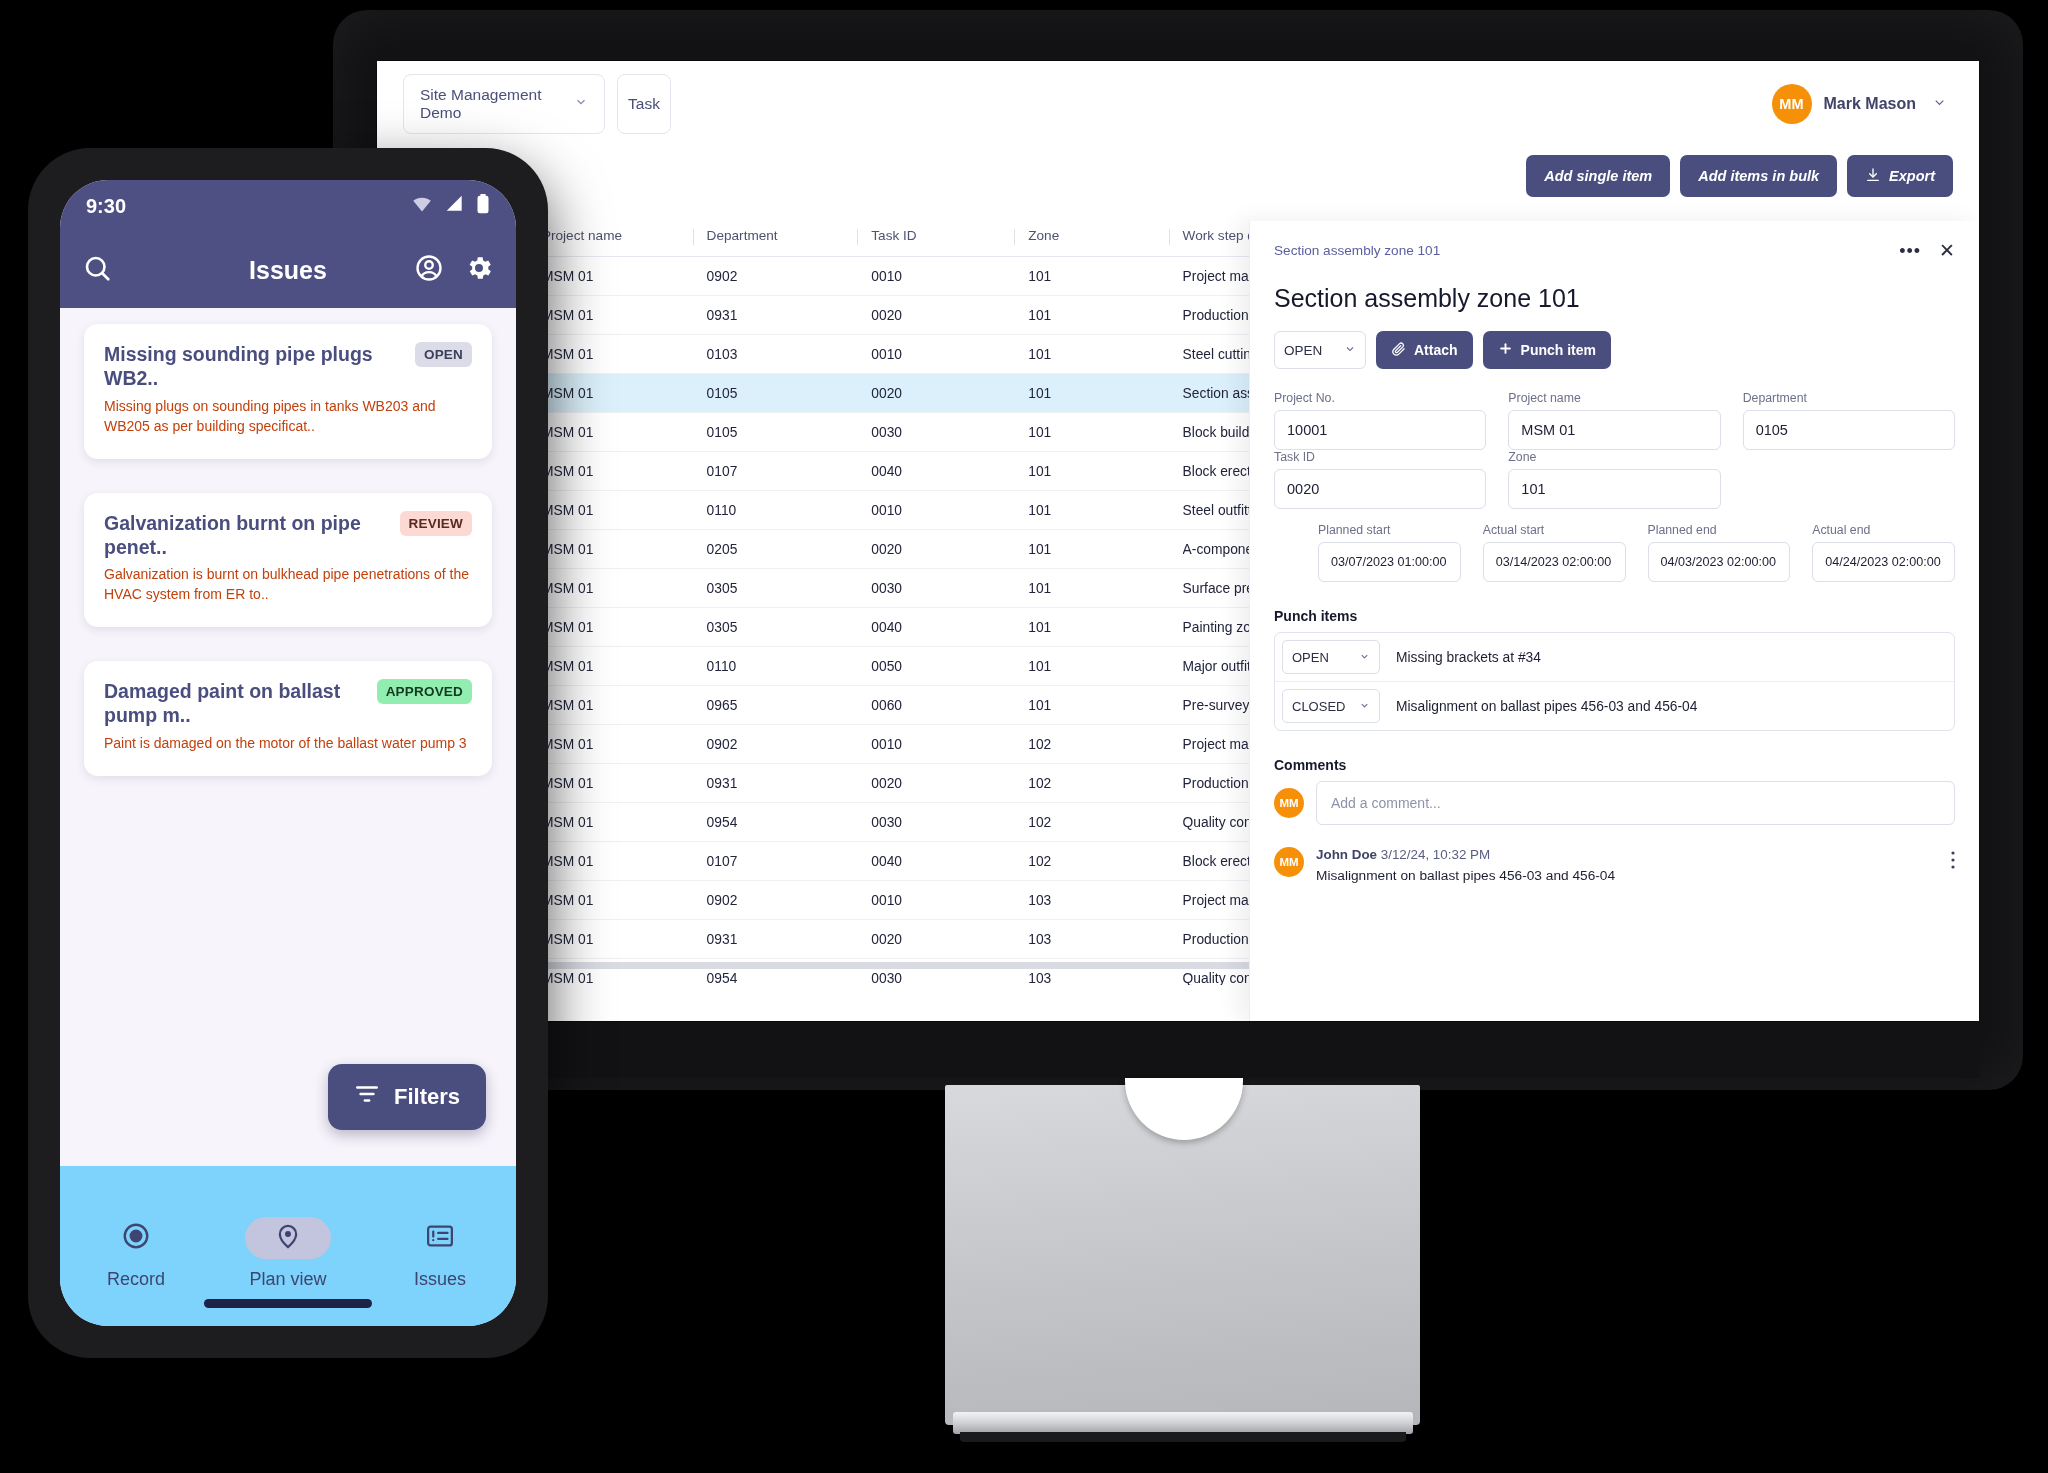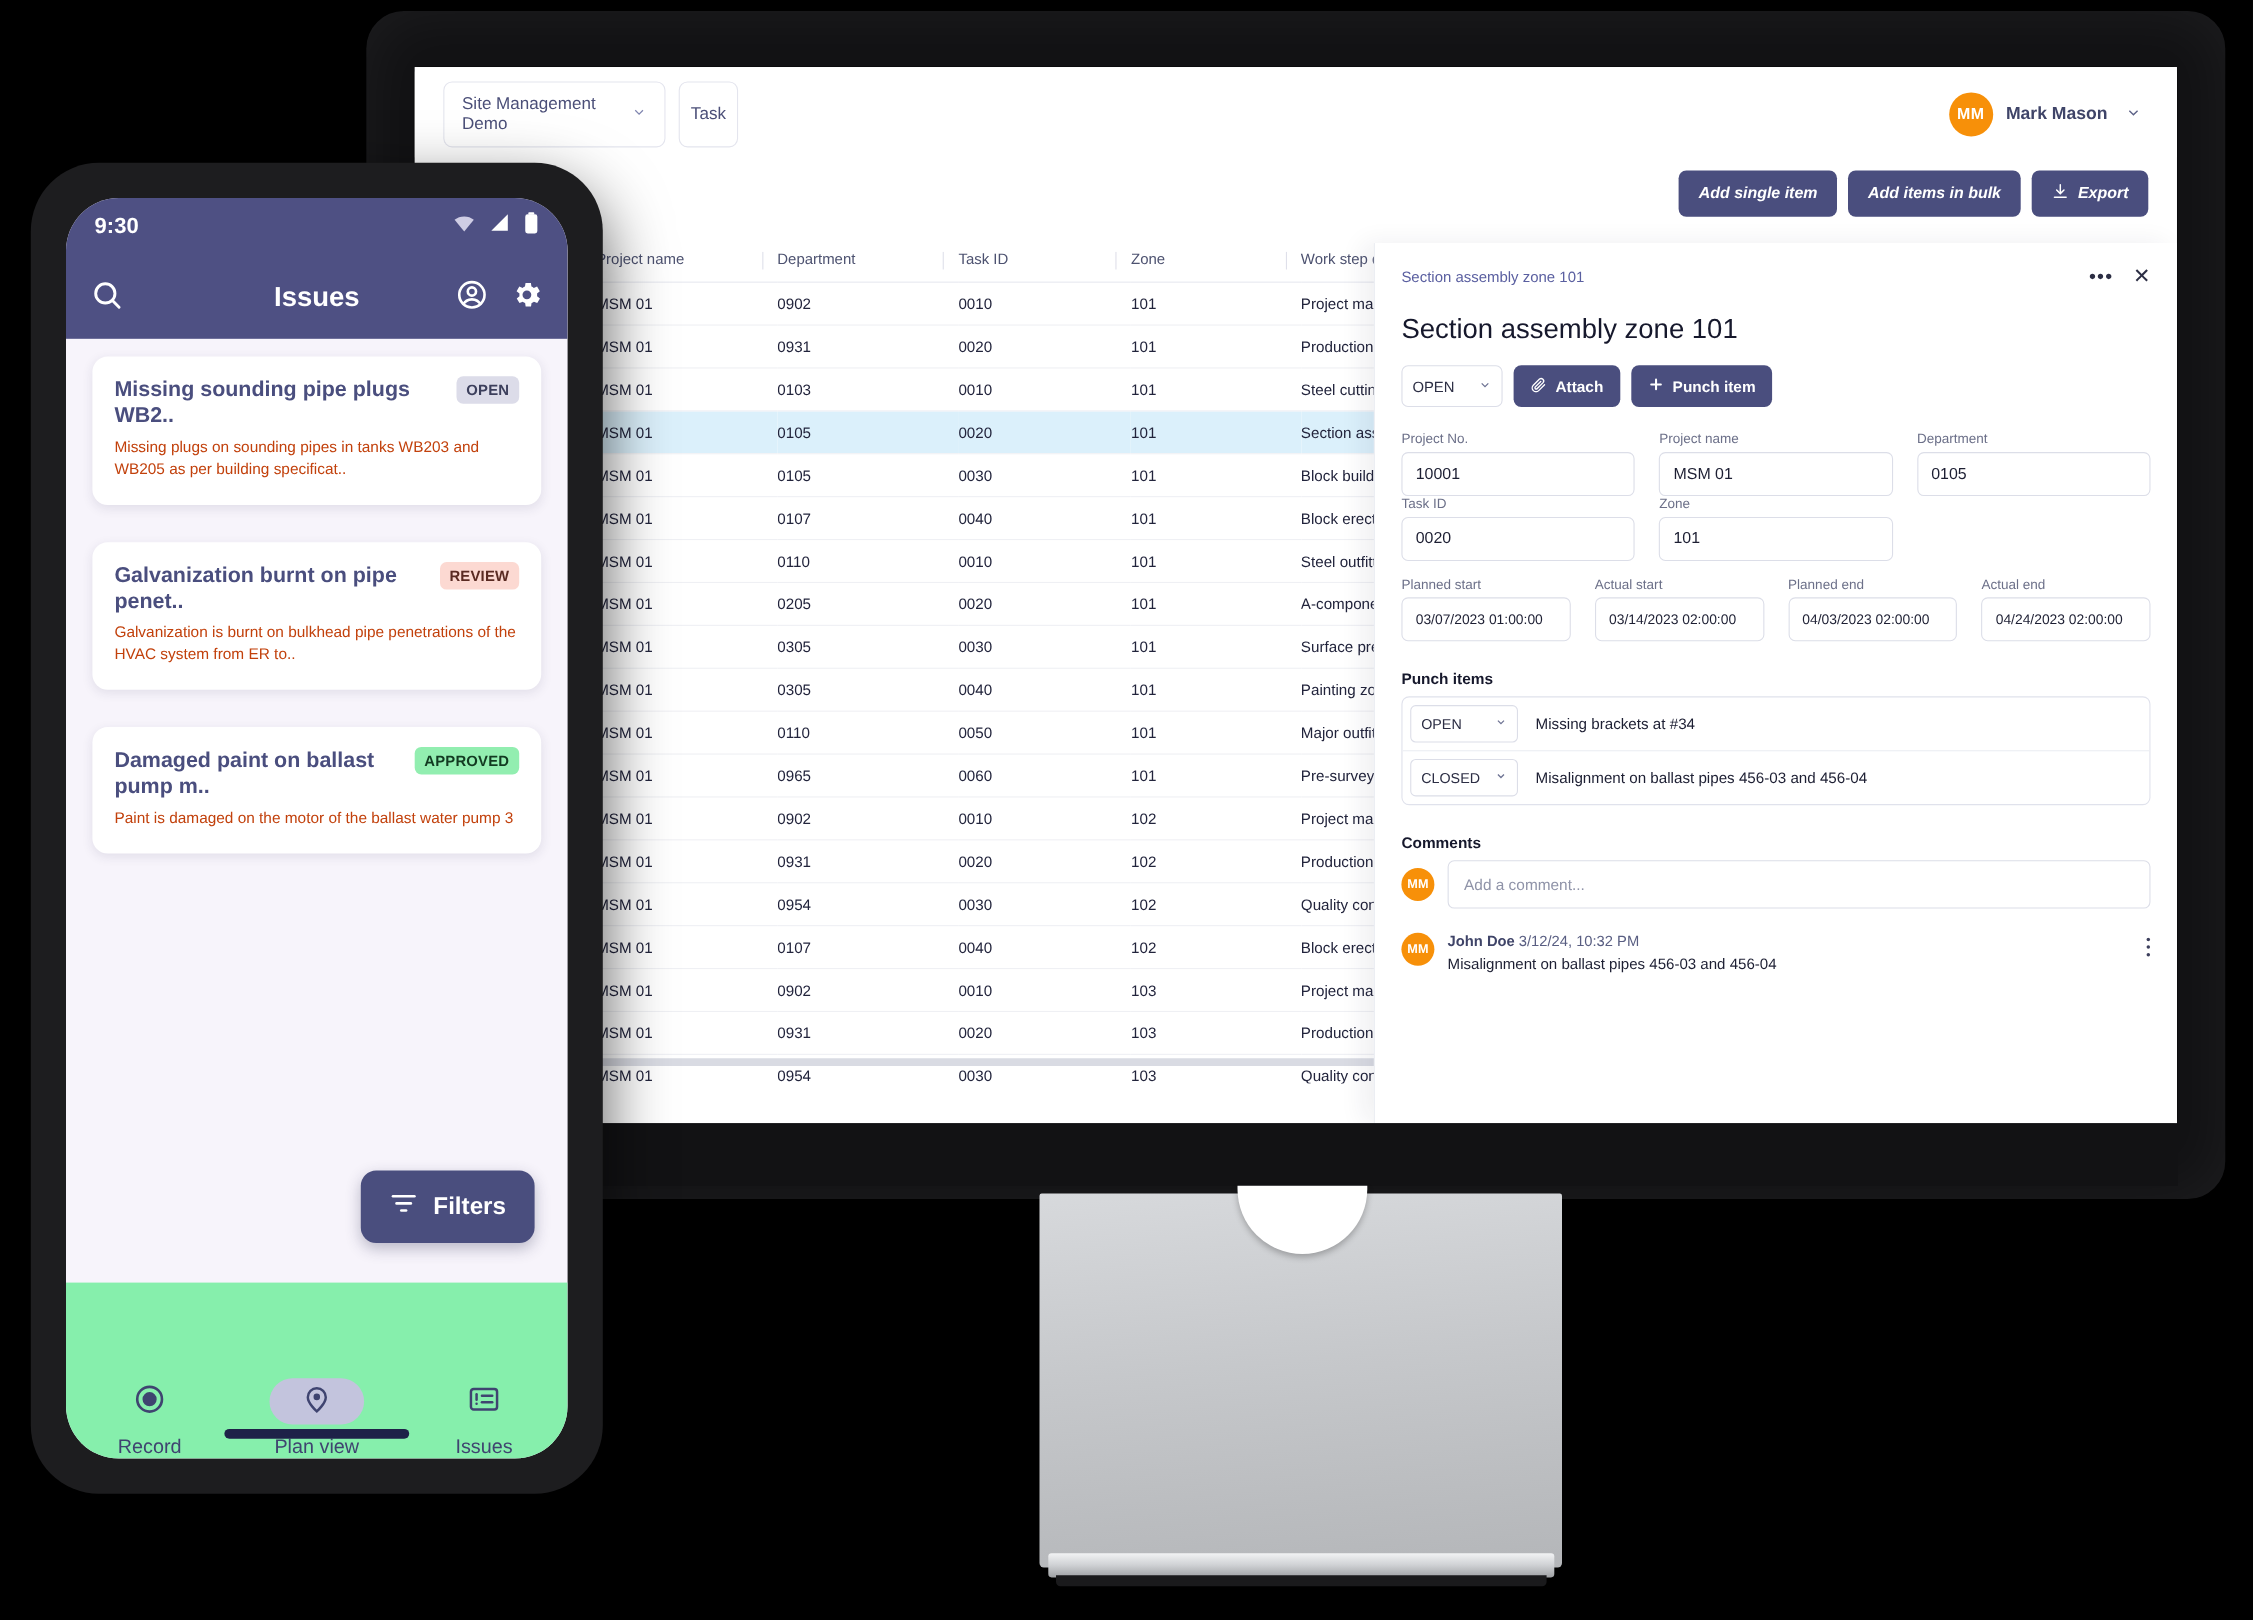--- a/index.html
+++ b/index.html
@@ -154,21 +154,21 @@
     display:flex; align-items:center; justify-content:space-between;
     padding: 0 9px; font-size:13.5px; color:#2c2e44; background:#fff;
   }
   .status-select .chev{ color:#6f7494; font-size: 12px; }
   .btn-dark {
     background:#4a4e7e; color:#fff; border-radius:7px; height:38px;
     padding: 0 15px; font-size:14px; font-weight:700;
     display:flex; align-items:center; gap:8px;
   }
   .field-grid { display:grid; grid-template-columns: repeat(3, 1fr); gap: 0 22px; margin-top: 22px; }
-  .field-grid4 { display:grid; grid-template-columns: repeat(4, 1fr); gap: 0 22px; margin-top: 14px; }
+  .field-grid4 { display:grid; grid-template-columns: repeat(4, 1fr); gap: 0 22px; margin-top: 14px; margin-left: 44px; }
   .fld-label { font-size:12.3px; color:#6c7089; margin-bottom: 5px; }
   .fld-box {
     height: 40px; border:1px solid #dcdee8; border-radius:6px;
     display:flex; align-items:center; padding: 0 12px;
     font-size: 14.5px; color:#1d1f33; background:#fff;
   }
   .fld-box.sm { font-size: 12.6px; }
   .sec-title { font-size:14px; font-weight:700; color:#16182c; margin-top: 26px; margin-bottom: 8px; }
   .punch-box { border:1px solid #e0e2ec; border-radius:7px; overflow:hidden; }
   .punch-row { display:flex; align-items:stretch; border-bottom:1px solid #eceef3; }
@@ -233,21 +233,21 @@
 
   .filters-btn {
     position:absolute; right: 30px; bottom: 196px;
     background:#4a4e7e; color:#fff; border-radius: 14px;
     height: 66px; padding: 0 26px; display:flex; align-items:center; gap:14px;
     font-size: 22px; font-weight: 700;
     box-shadow: 0 5px 14px rgba(40,40,80,0.30);
   }
   .ph-bottomnav {
     position:absolute; left:0; right:0; bottom:0; height: 160px;
-    background:#86efac; display:flex; align-items:flex-end; padding-top: 14px;
+    background:#7dd3fc; display:flex; align-items:center; padding-top: 14px;
   }
   .navitem { flex:1; display:flex; flex-direction:column; align-items:center; gap:10px; color:#3f4470; }
   .navpill { width: 86px; height: 42px; border-radius: 21px; display:flex; align-items:center; justify-content:center; }
   .navpill.active { background:#c3c4dd; }
   .navlabel { font-size:18px; font-weight:400; }
   .home-ind {
     position:absolute; left:50%; transform:translateX(-50%); bottom: 18px;
     width: 168px; height: 9px; background:#1e2248; border-radius: 6px;
   }
 </style>

